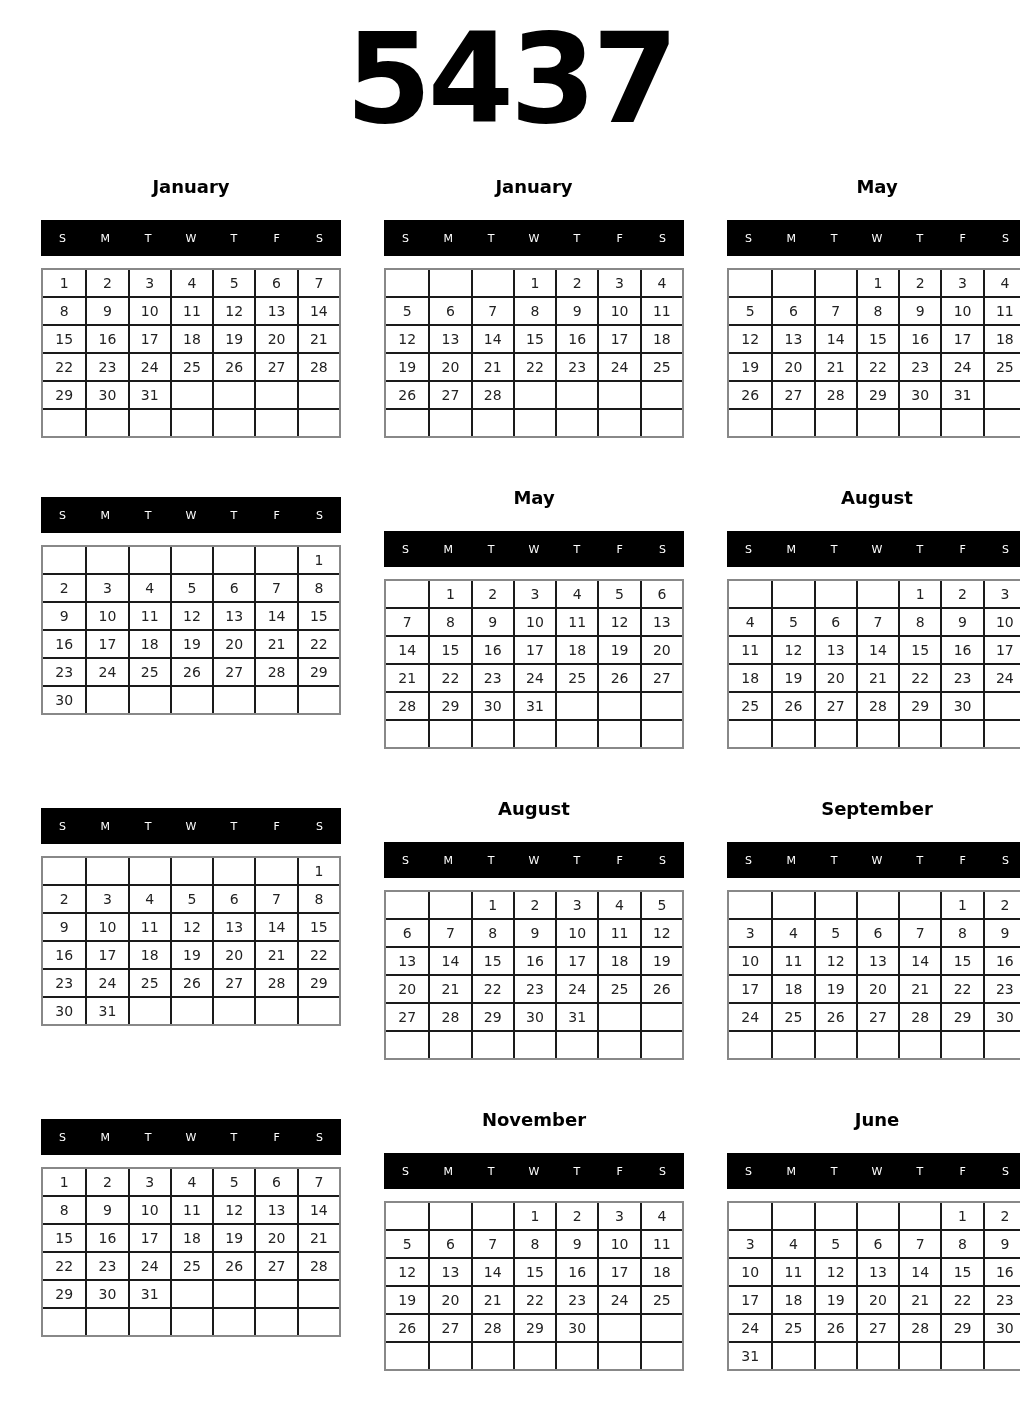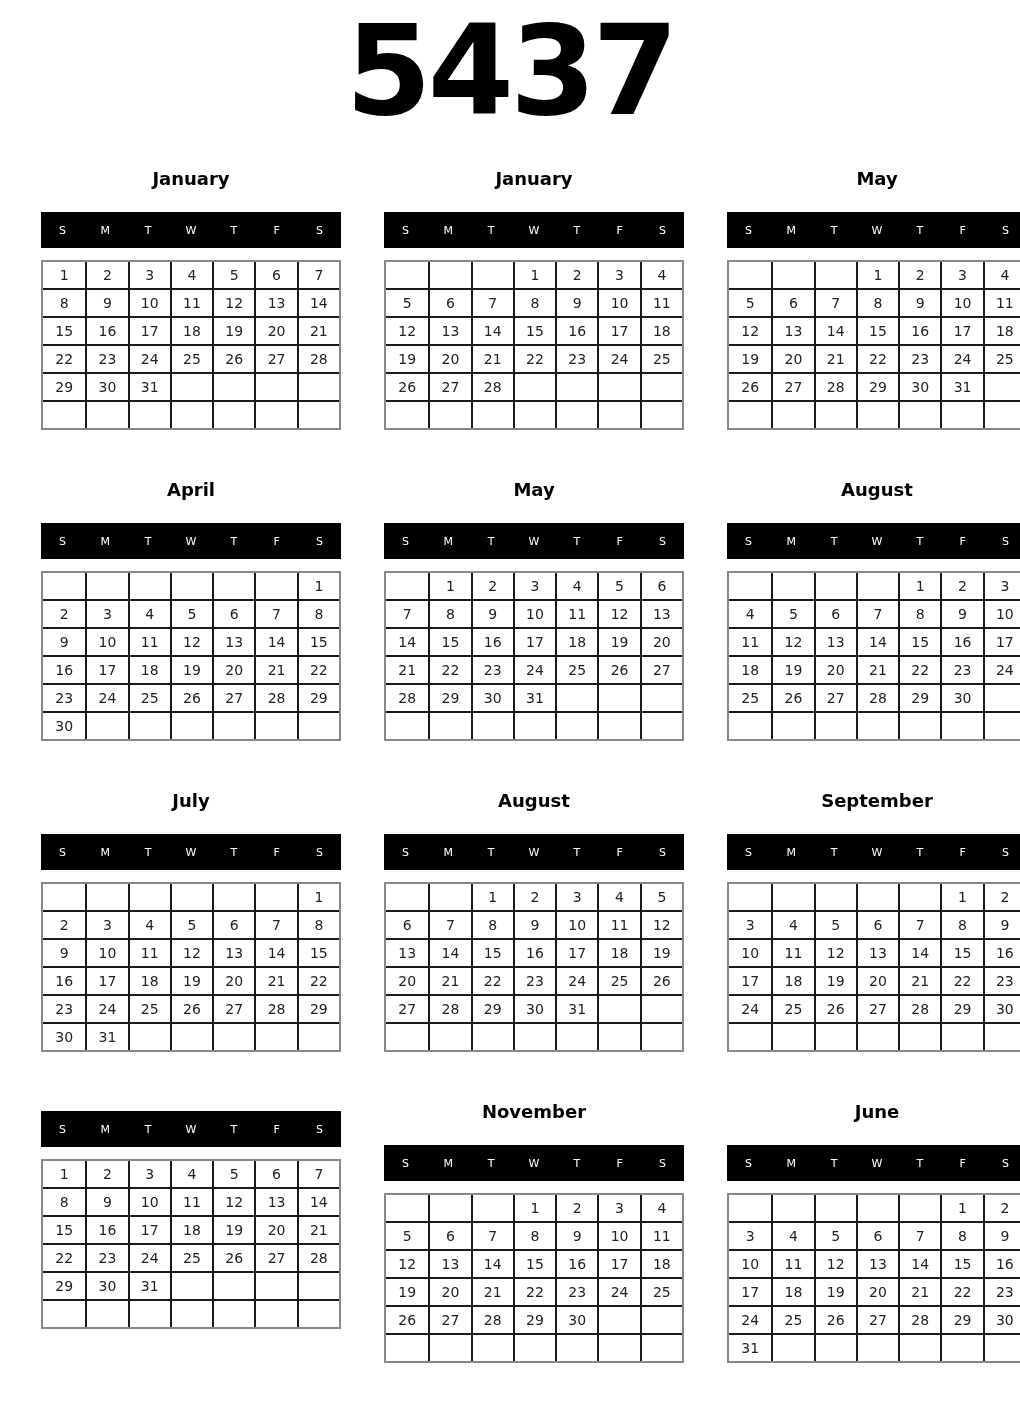--- a/index.html
+++ b/index.html
@@ -8,21 +8,21 @@
     height: 1412px;
     background: #ffffff;
     font-family: "DejaVu Sans", "Liberation Sans", sans-serif;
     overflow: hidden;
   }
   .year-row {
     height: 150px;
     text-align: center;
   }
   .year {
-    margin: 4px;
+    margin: 12px;
     padding-top: 5px;
     line-height: 1;
     font-size: 124px;
     font-weight: bold;
     letter-spacing: -4px;
     color: var(--title-text, #000);
   }
   .months {
     margin: 8px 0 0 41px;
     width: 940px;
@@ -294,21 +294,20 @@
               <td></td>
               <td></td>
               <td></td>
               <td></td>
             </tr>
           </tbody>
         </table>
   </section>
 
   <section class="month">
-    <h2 class="month-title">April</h2>
     <div class="dow-header">
           <span class="dow">S</span>
           <span class="dow">M</span>
           <span class="dow">T</span>
           <span class="dow">W</span>
           <span class="dow">T</span>
           <span class="dow">F</span>
           <span class="dow">S</span>
         </div>
     <table class="month-grid">
@@ -507,21 +506,20 @@
               <td></td>
               <td></td>
               <td></td>
               <td></td>
             </tr>
           </tbody>
         </table>
   </section>
 
   <section class="month">
-    <h2 class="month-title">July</h2>
     <div class="dow-header">
           <span class="dow">S</span>
           <span class="dow">M</span>
           <span class="dow">T</span>
           <span class="dow">W</span>
           <span class="dow">T</span>
           <span class="dow">F</span>
           <span class="dow">S</span>
         </div>
     <table class="month-grid">

